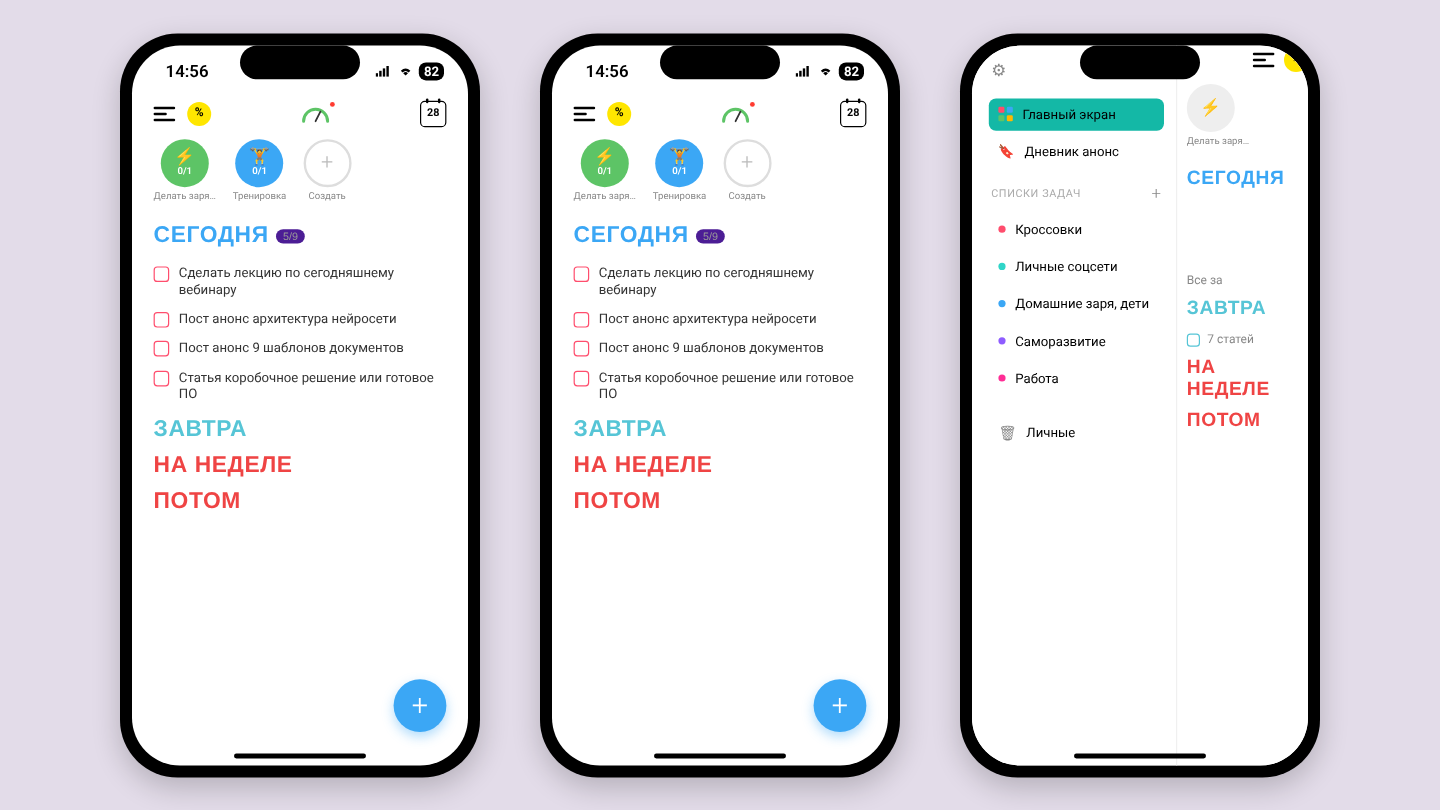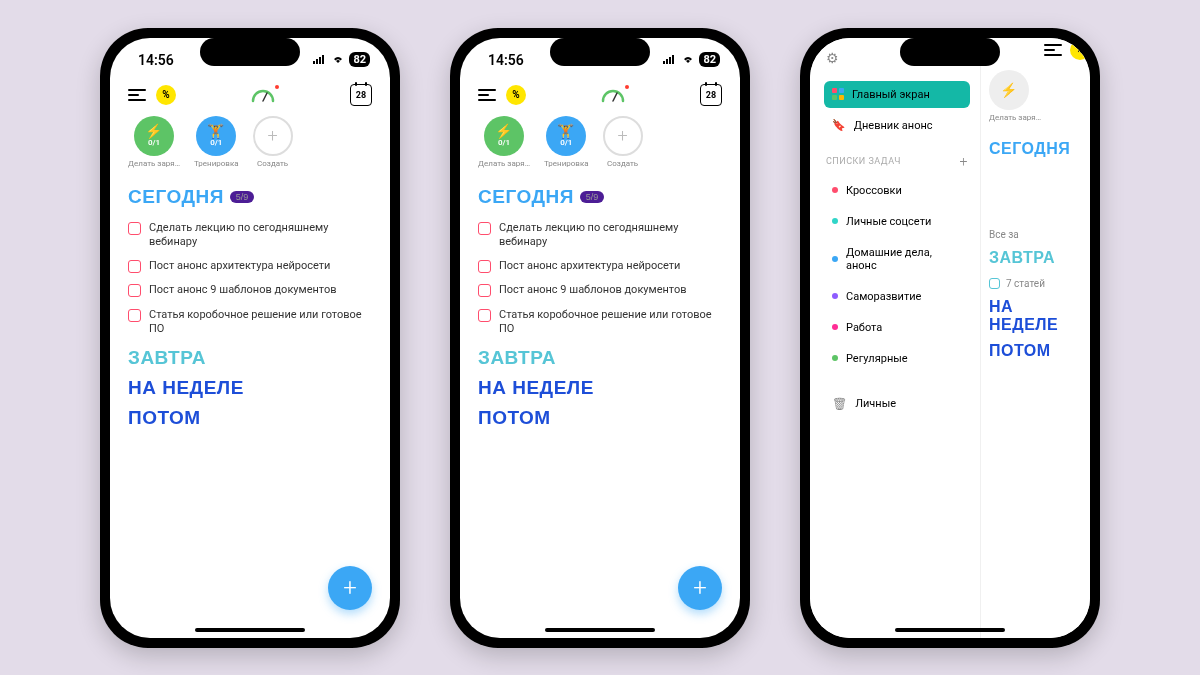--- a/index.html
+++ b/index.html
@@ -119,21 +119,21 @@
     font-family: "Arial Black", sans-serif;
     font-weight: 900;
     font-size: 19px;
     letter-spacing: 0.5px;
     text-transform: uppercase;
     margin: 6px 0 8px;
     display: flex; align-items: center; gap: 6px;
   }
   .st-blue { color: #3ba7f5; }
   .st-teal { color: #56c5d6; }
-  .st-gray { color: #1d4ed8; }
+  .st-gray { color: #ef4444; }
   .badge {
     font-size: 9px; color: #999; background: #4c1d95; border-radius: 8px; padding: 1px 6px; font-weight: 400;
     font-family: -apple-system, sans-serif; letter-spacing: 0;
   }
   .task {
     display: flex; align-items: flex-start; gap: 8px;
     font-size: 11px; color: #333; padding: 5px 0;
     line-height: 1.3;
   }
   .checkbox {
@@ -426,33 +426,29 @@
         <div class="sb-item">
             <div class="list-dot" style="background:#ff4d6d"></div>
             <span>Кроссовки</span>
           </div>
         <div class="sb-item">
             <div class="list-dot" style="background:#30d5c8"></div>
             <span>Личные соцсети</span>
           </div>
         <div class="sb-item">
             <div class="list-dot" style="background:#3ba7f5"></div>
-            <span>Домашние дела, анонс</span>
+            <span>Домашние заря, дети</span>
           </div>
         <div class="sb-item">
             <div class="list-dot" style="background:#8e5cff"></div>
             <span>Саморазвитие</span>
           </div>
         <div class="sb-item">
             <div class="list-dot" style="background:#ff2d95"></div>
             <span>Работа</span>
-          </div>
-        <div class="sb-item">
-            <div class="list-dot" style="background:#5dc466"></div>
-            <span>Регулярные</span>
           </div>
 
         <div style="height:10px"></div>
         <div class="sb-item">
           <span class="trash-icon">🗑</span>
           <span>Личные</span>
         </div>
       </div>
 
       <div class="main-behind">

